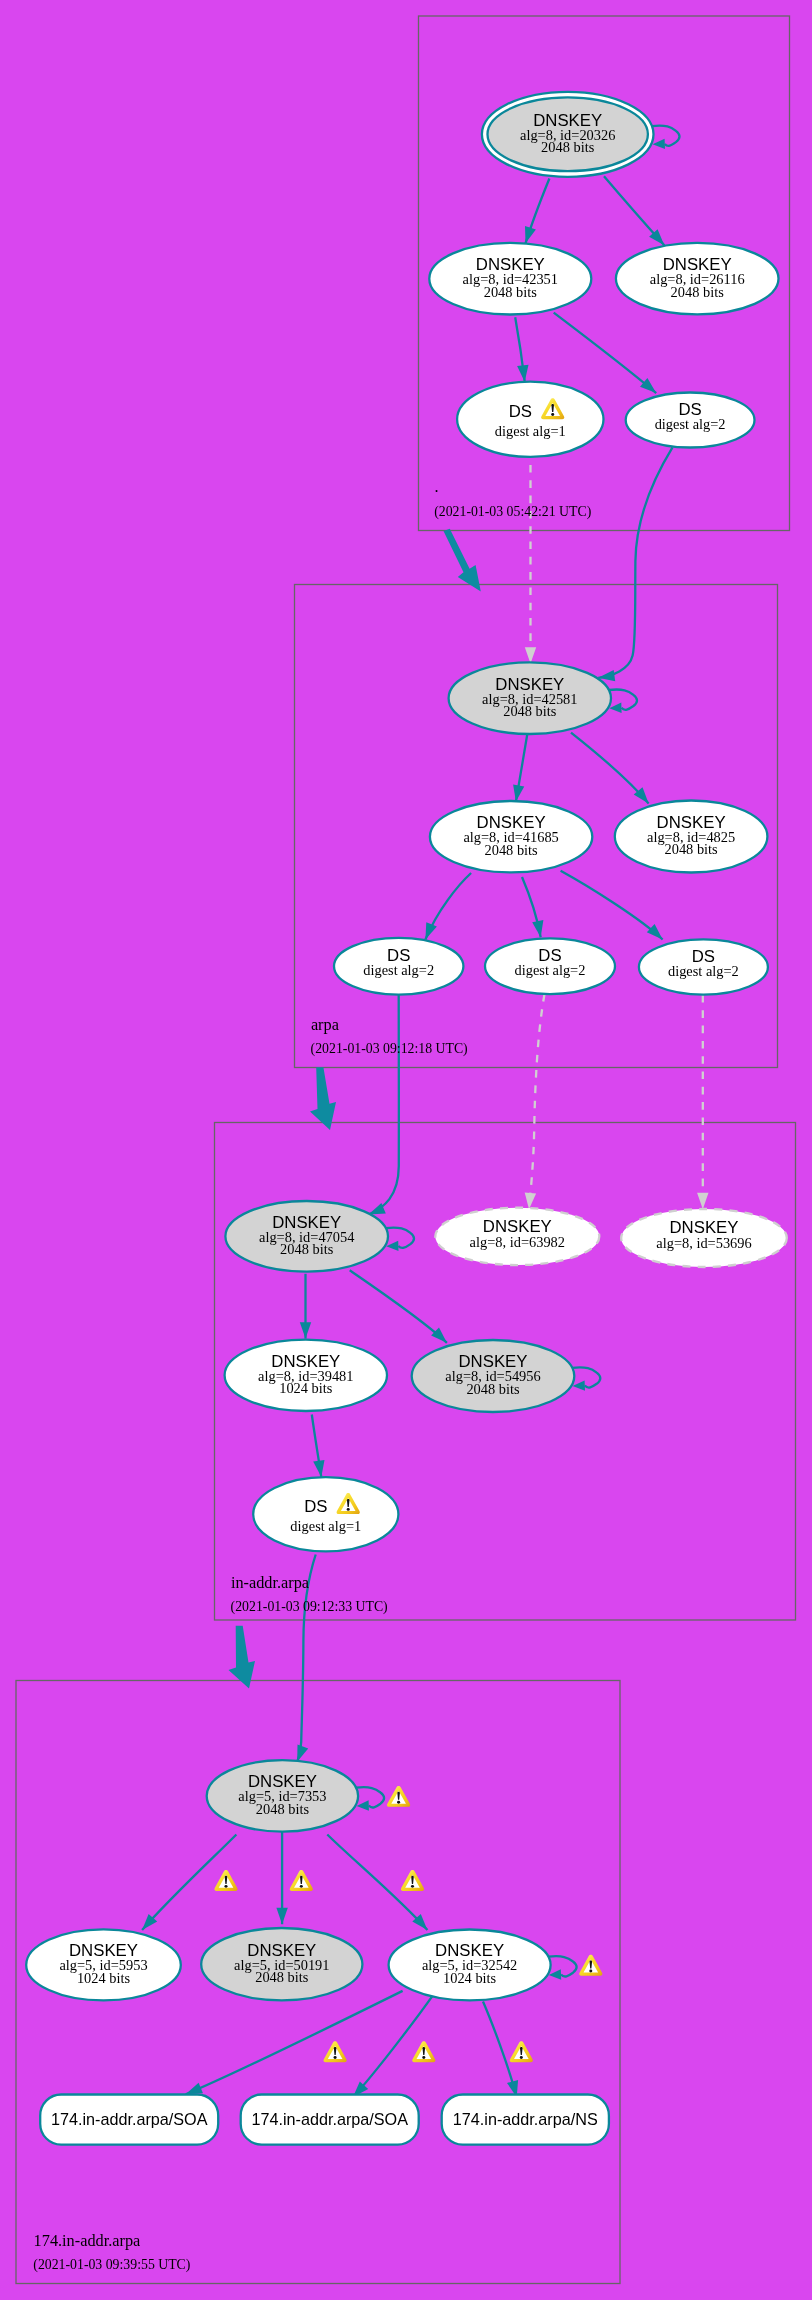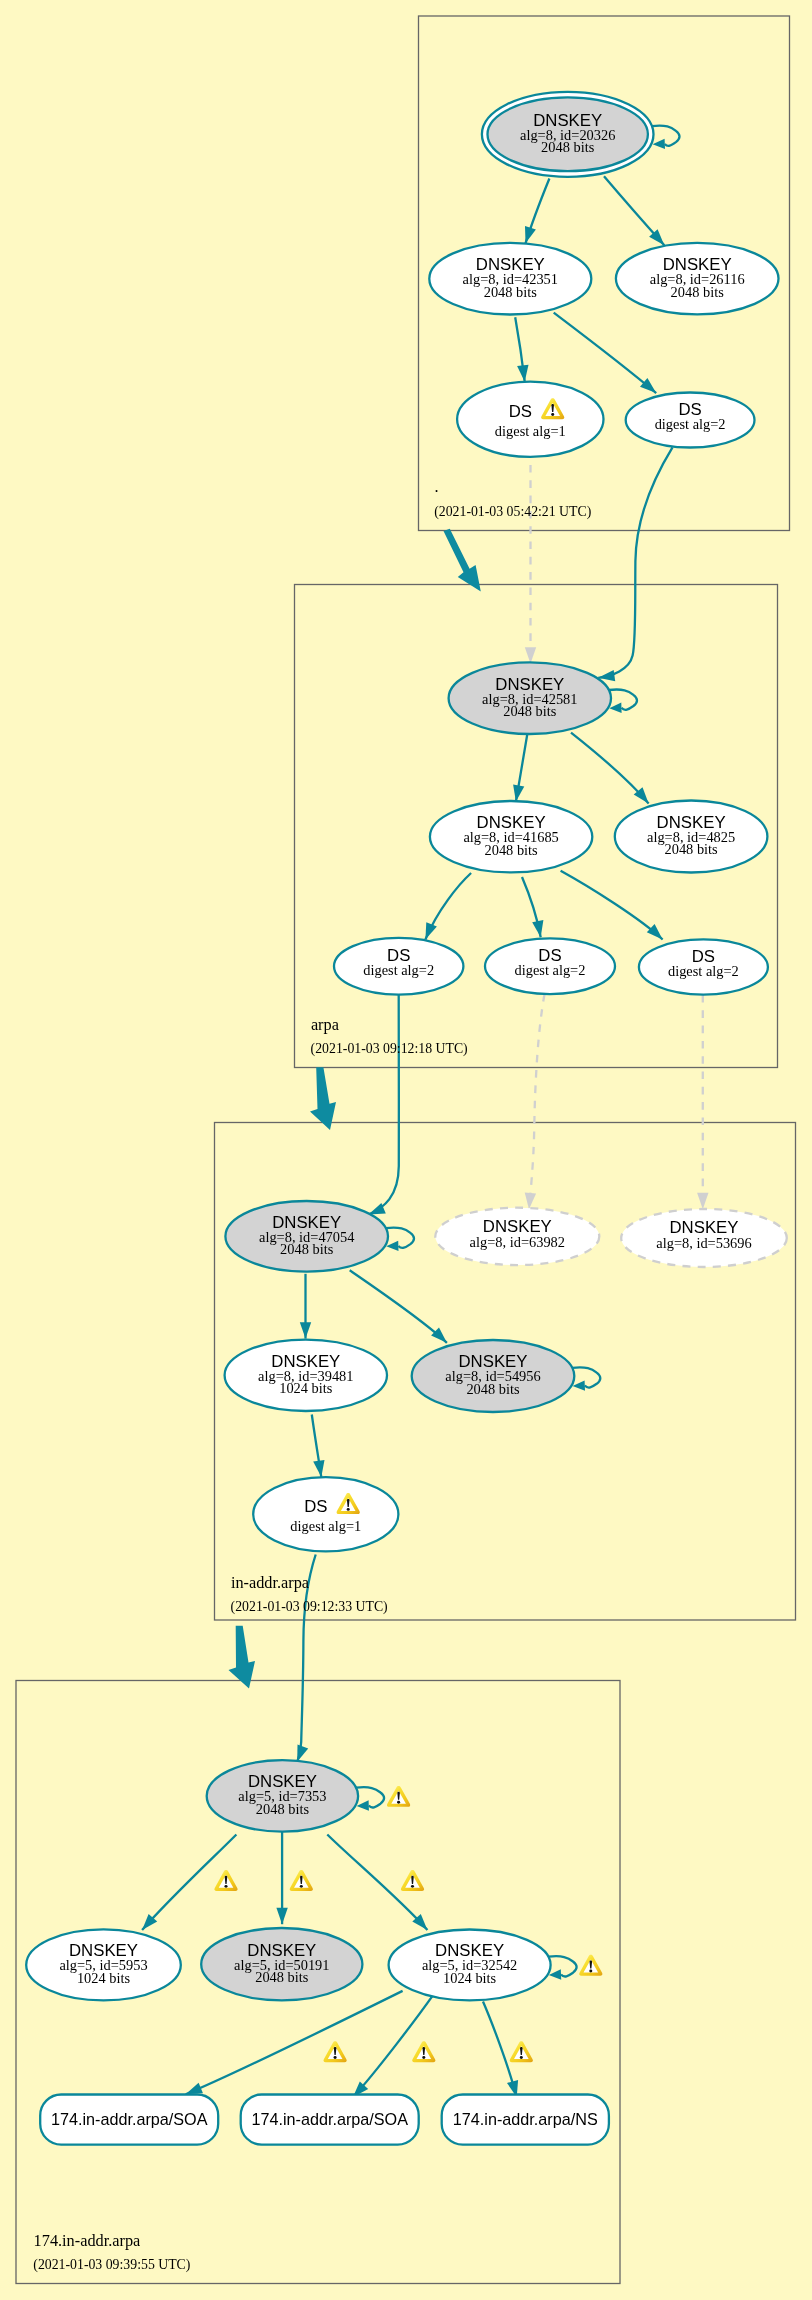--- a/index.html
+++ b/index.html
@@ -1,16 +1,16 @@
 <!DOCTYPE html>
 <html><head>
 <meta charset="utf-8">
 <style>
   html,body{margin:0;padding:0;background:#ffffff;}
-  #stage{position:relative;width:812px;height:2300px;background:#fef9c3;overflow:hidden;}
+  #stage{position:relative;width:812px;height:2300px;background:#d946ef;overflow:hidden;}
   svg#root{display:block;width:812px;height:2300px;}
   text{will-change:opacity;}
   .zone-box{fill:none;stroke:#666666;stroke-width:1.3;}
   .nd-ell{stroke:#0a879a;stroke-width:2.3;}
   .fill-w{fill:#ffffff;}
   .fill-g{fill:#d3d3d3;}
   .nd-ell-ins{fill:#ffffff;stroke:#cfcfcf;stroke-width:2.3;stroke-dasharray:8,7.2;}
   .nd-rect{fill:#ffffff;stroke:#0a879a;stroke-width:2.3;}
   .e{fill:none;stroke:#0a879a;stroke-width:2.3;}
   .eg{fill:none;stroke:#d0d0d0;stroke-width:2.3;stroke-dasharray:7.6,7.7;}

